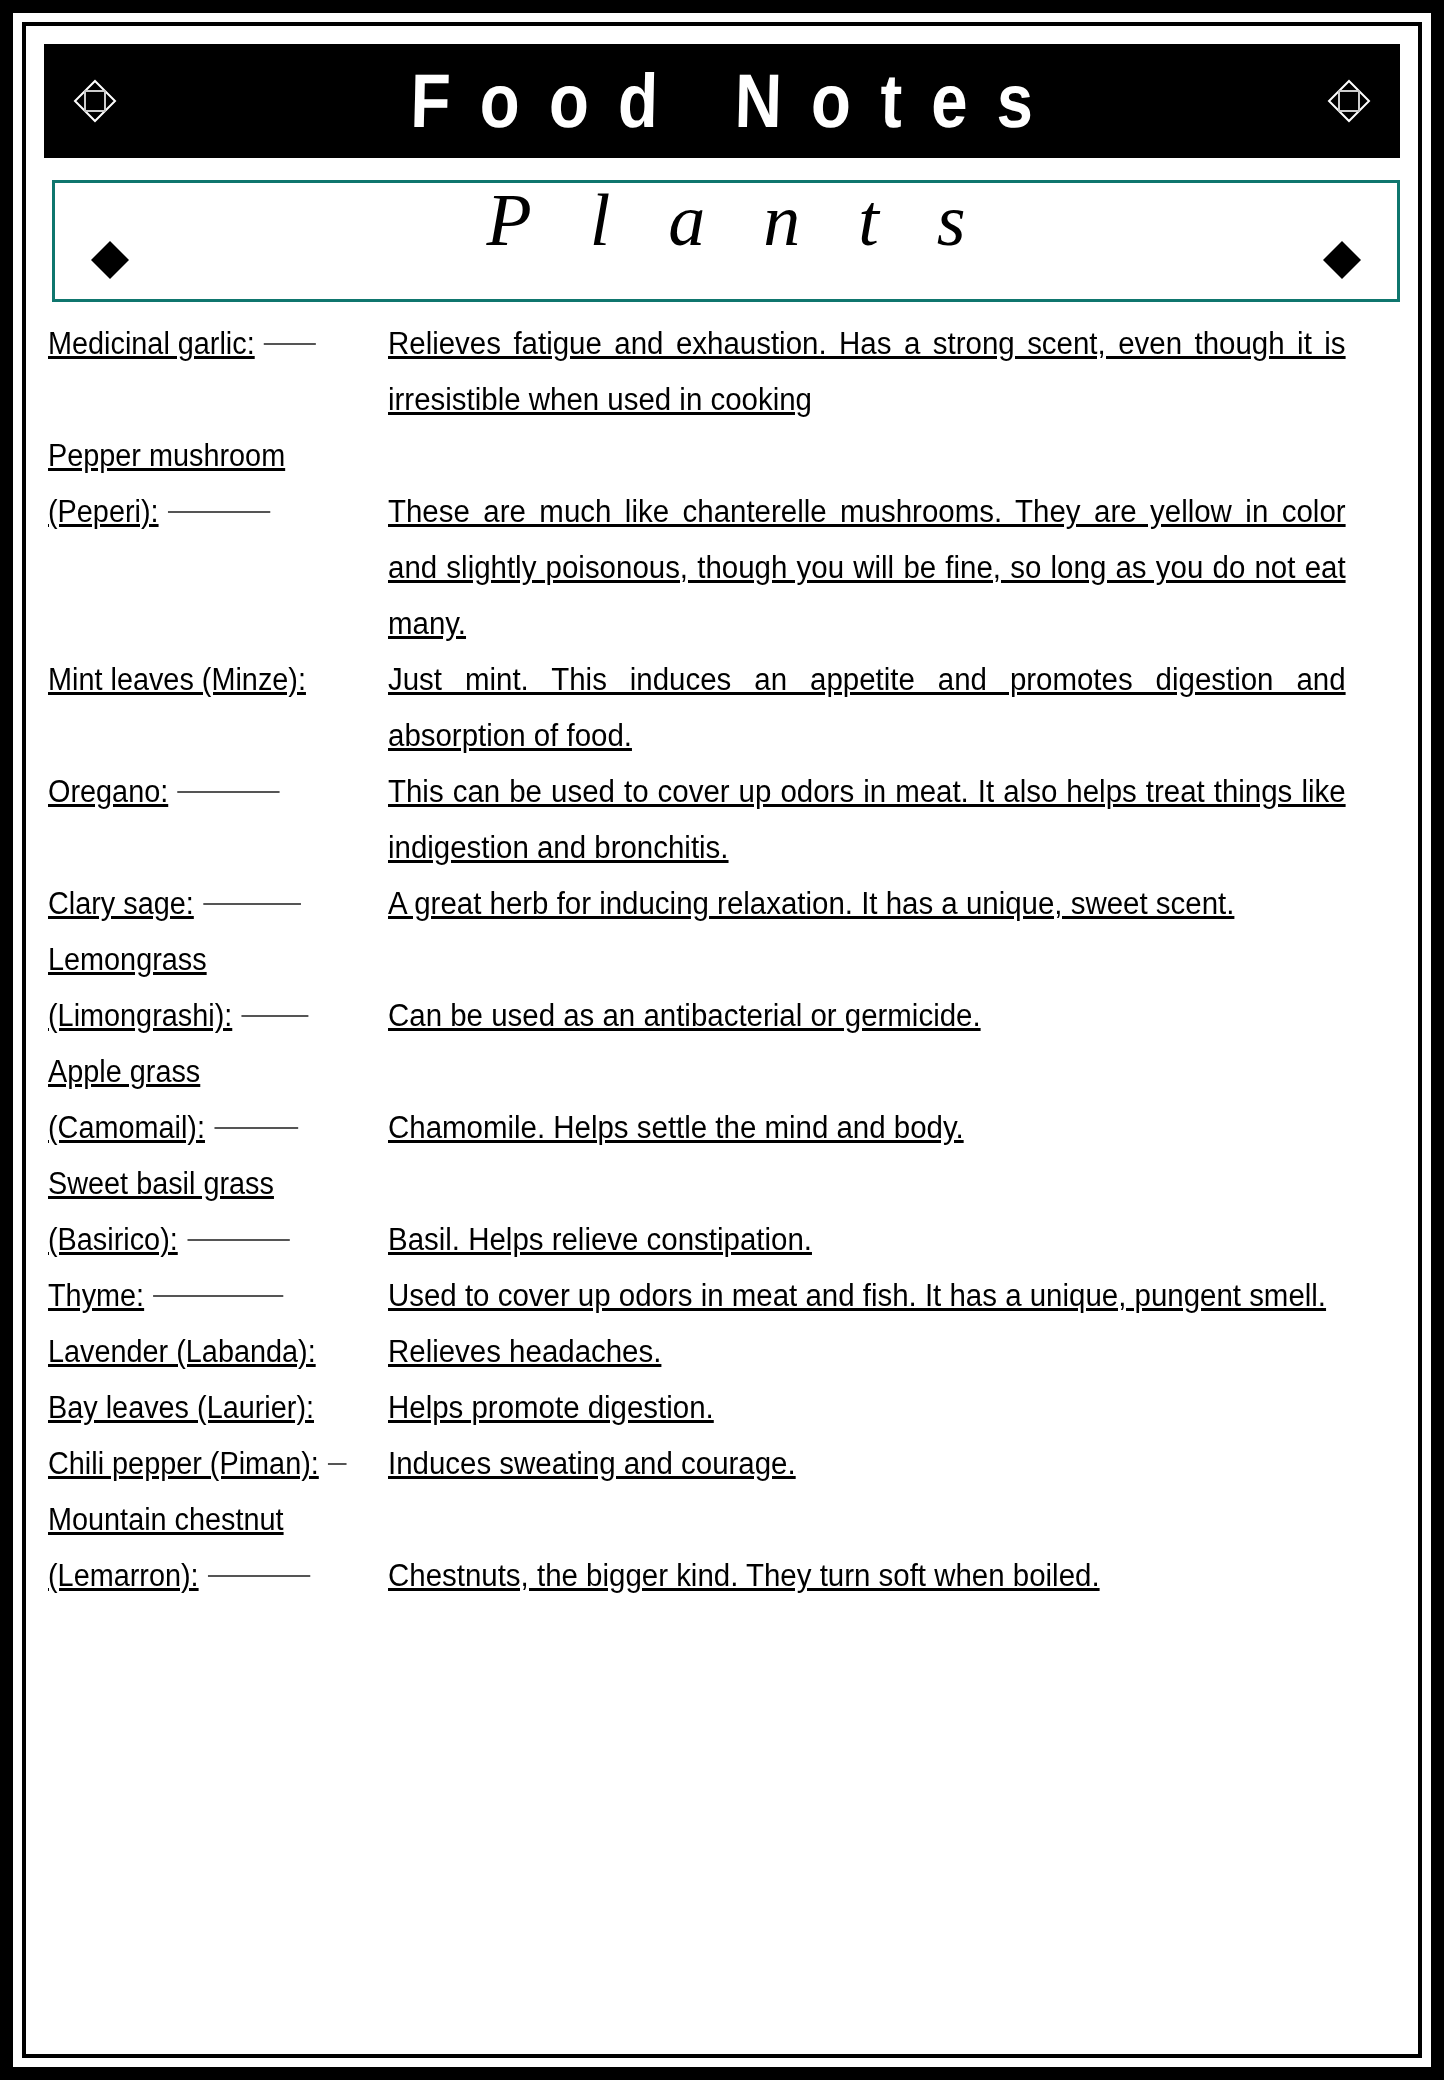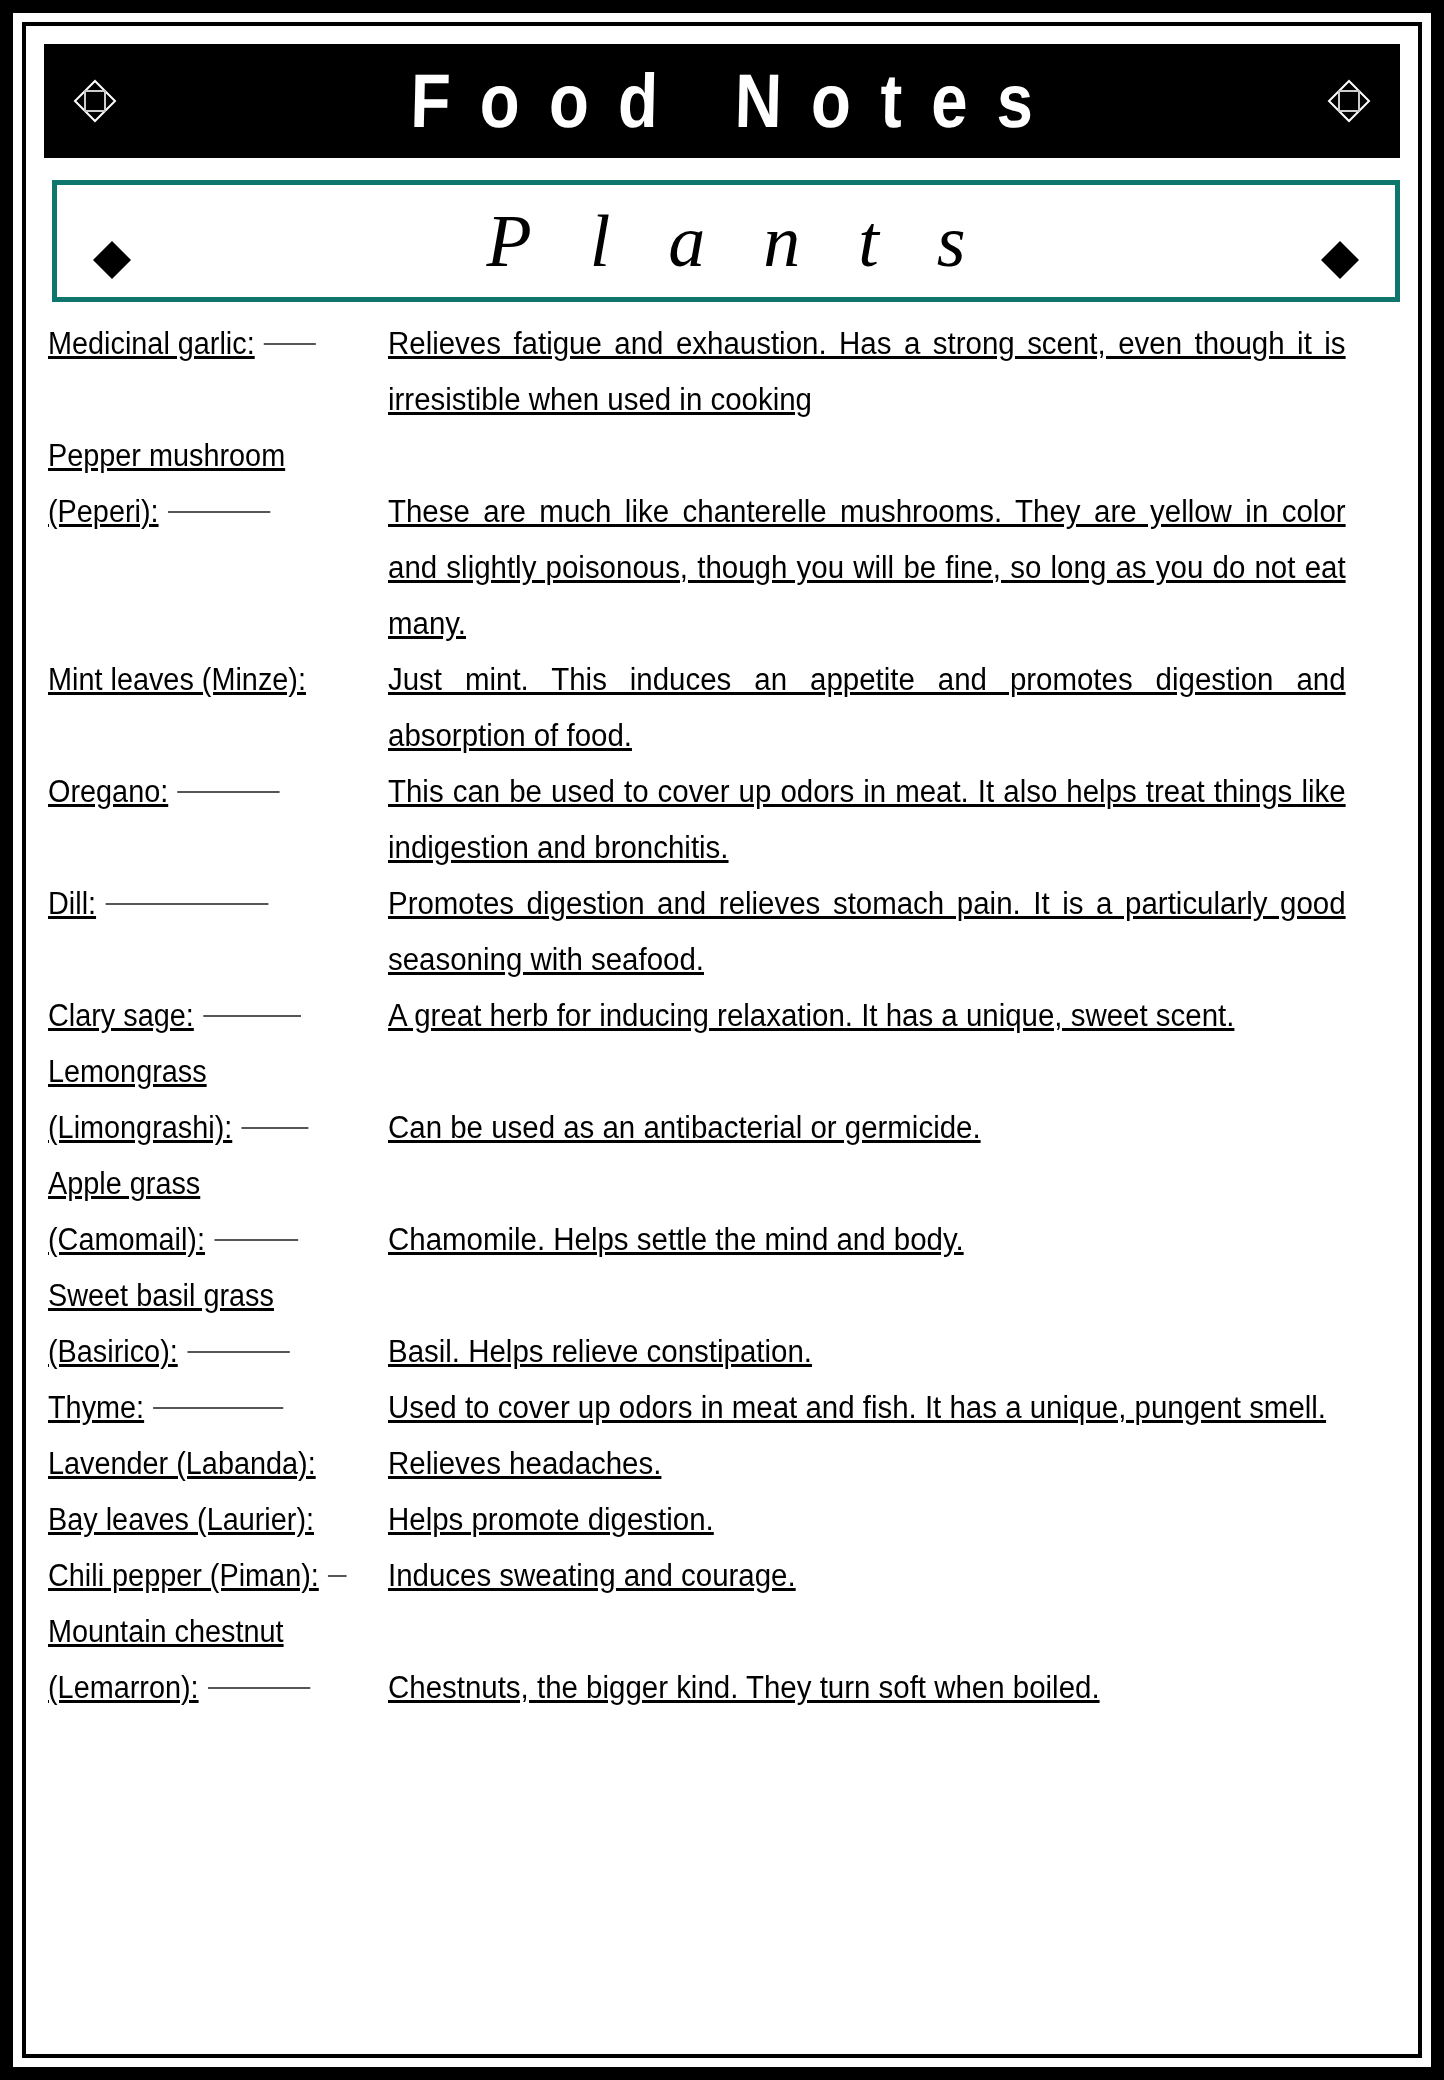--- a/index.html
+++ b/index.html
@@ -73,23 +73,23 @@
   .title-orn.left  { left: 28px; }
   .title-orn.right { right: 28px; }
   .title-orn svg { display: block; width: 100%; height: 100%; }
 
   
   .subtitle-banner {
     position: relative;
     margin: 22px 0 0 8px;
     height: 122px;
     background: #ffffff;
-    border: 5px solid #0f766e;
-    display: flex;
-    align-items: center;
+    border: 3px solid #0f766e;
+    display: flex;
+    align-items: flex-start;
     justify-content: center;
     box-sizing: border-box;
   }
   .subtitle-text {
     color: #000000;
     font-family: "Liberation Serif", serif;
     font-size: 74px;
     font-style: italic;
     letter-spacing: 58px;
     text-indent: 58px;
@@ -234,27 +234,20 @@
           </div>
           <div class="entry">
             <div class="entry-term">
               <span class="term-label">Oregano:</span>
               <span class="term-rule" style="flex: 0 0 110px;"></span>
             </div>
             <div class="entry-desc">This can be used to cover up odors in meat. It also helps treat things like indigestion and bronchitis.</div>
           </div>
           <div class="entry">
             <div class="entry-term">
-              <span class="term-label">Dill:</span>
-              <span class="term-rule" style="flex: 0 0 175px;"></span>
-            </div>
-            <div class="entry-desc">Promotes digestion and relieves stomach pain. It is a particularly good seasoning with seafood.</div>
-          </div>
-          <div class="entry">
-            <div class="entry-term">
               <span class="term-label">Clary sage:</span>
               <span class="term-rule" style="flex: 0 0 105px;"></span>
             </div>
             <div class="entry-desc">A great herb for inducing relaxation. It has a unique, sweet scent.</div>
           </div>
           <div class="entry">
             <div class="entry-term stacked">
               <div class="term-line1">Lemongrass</div>
               <div class="term-line2">
                 <span class="term-label">(Limongrashi):</span>

